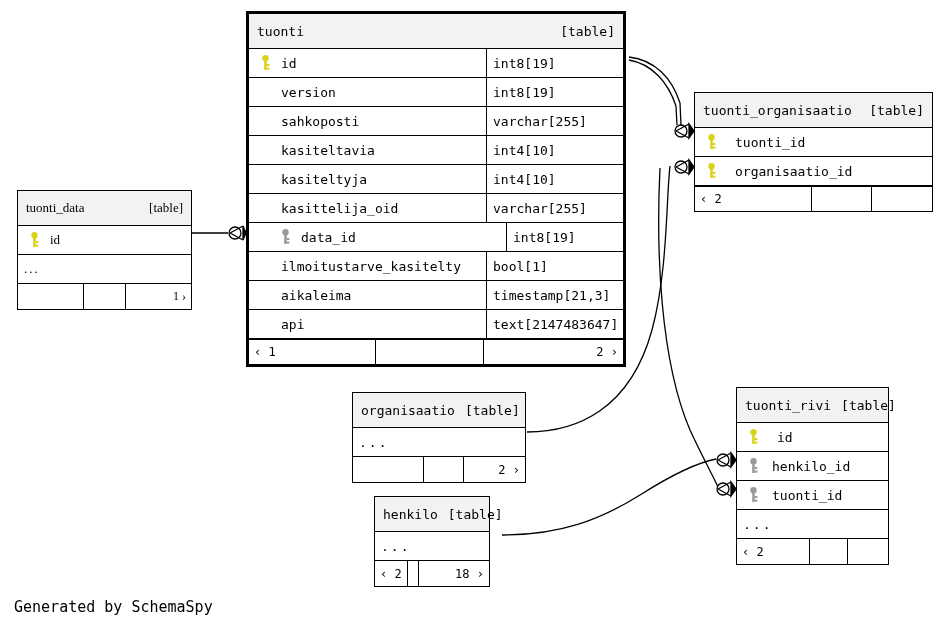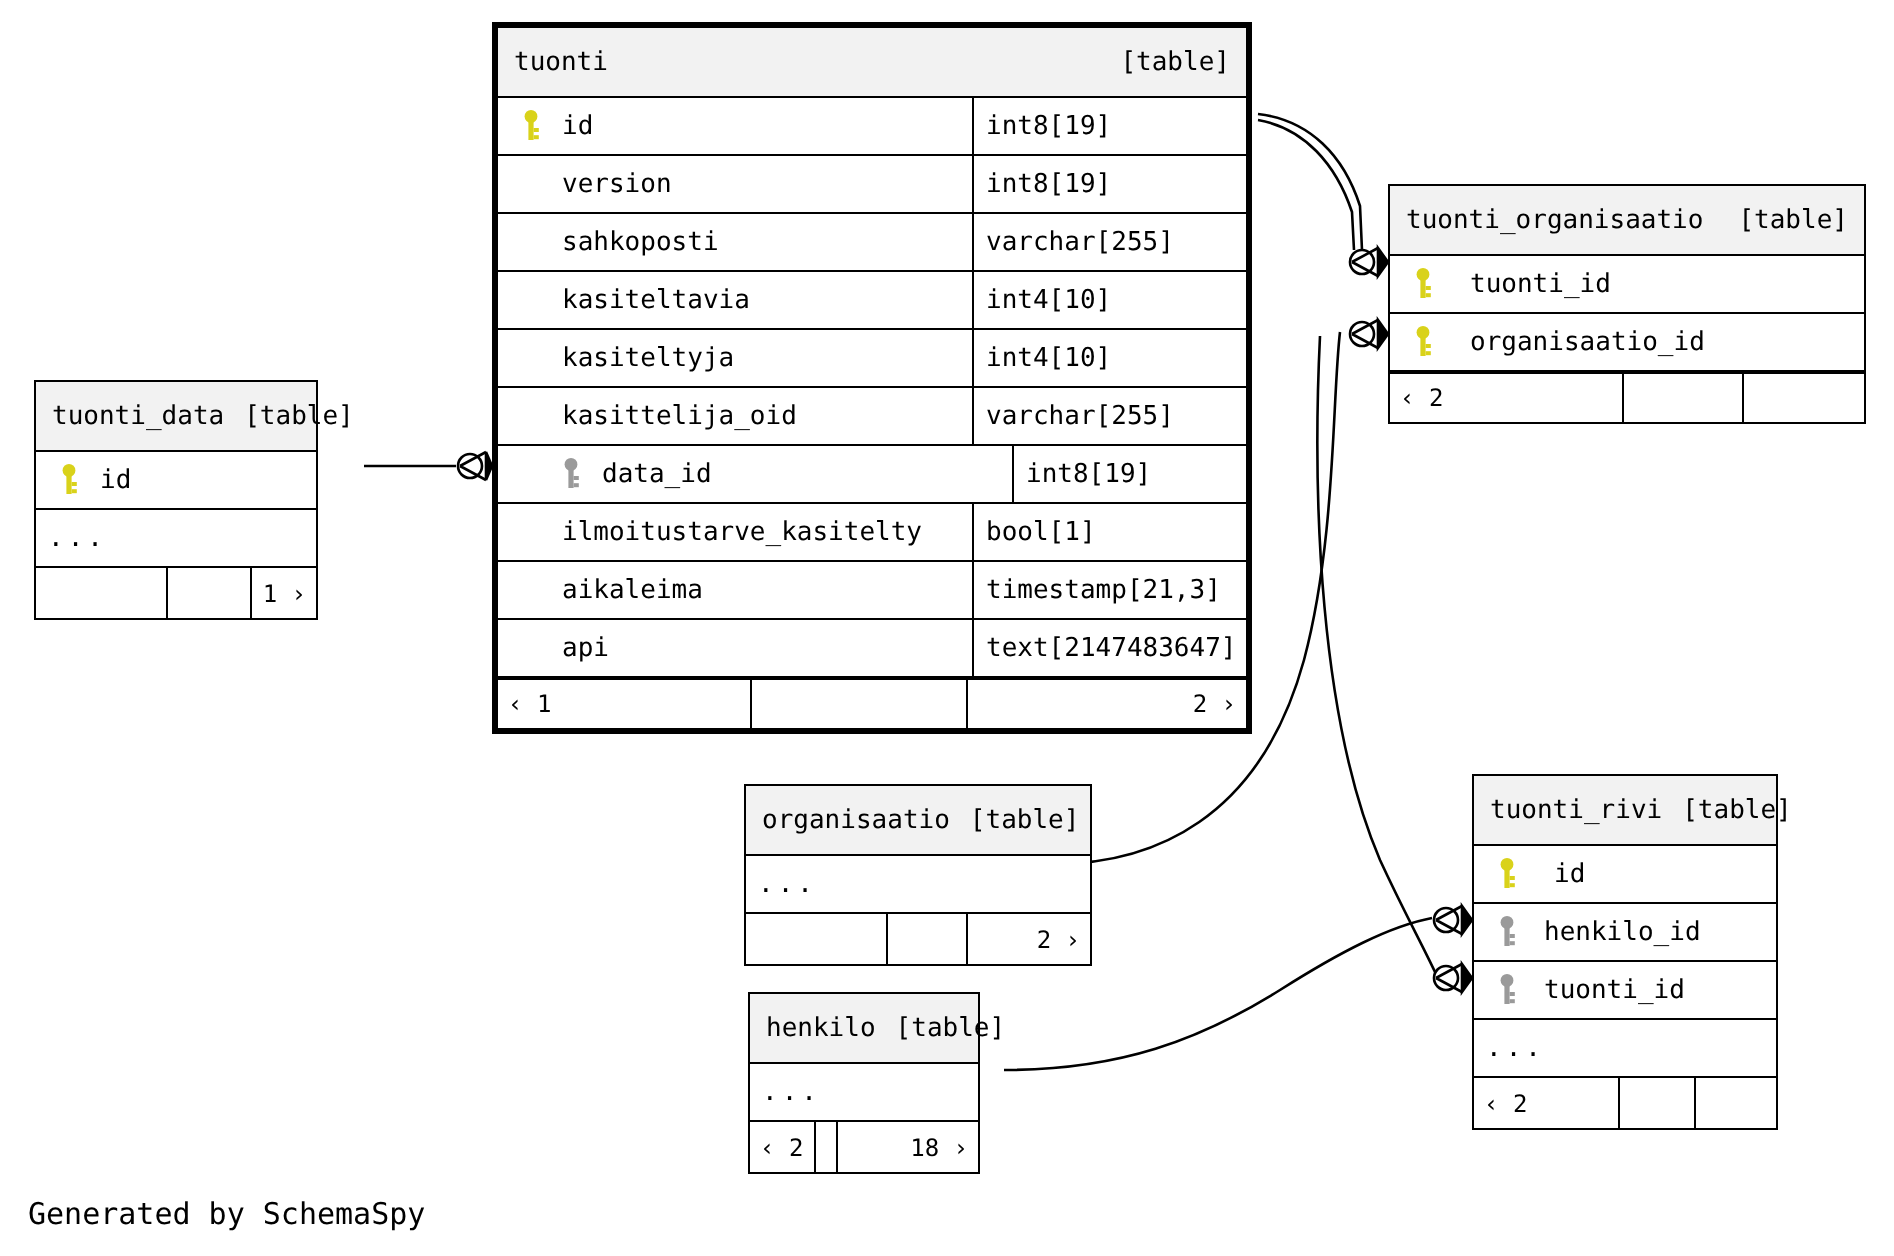--- a/index.html
+++ b/index.html
@@ -273,21 +273,21 @@
     <div class="cell-type" style="flex:1 1 auto;">text[2147483647]</div>
   </div>
 
   <div class="footer-row" style="border-top:1px solid #000;">
     <div class="footer-cell left" style="width:126px;">‹ 1</div>
     <div class="footer-cell" style="width:108px;"></div>
     <div class="footer-cell right" style="flex:1 1 auto;">2 ›</div>
   </div>
 </div>
 
-<div class="table-box" style="left:17px; top:190px; width:142px;">
+<div class="table-box" style="left:17px; top:190px; width:175px;font-family:Liberation Serif, serif;">
   <div class="tbl-header">
     <span class="tname">tuonti_data</span>
     <span class="ttag">[table]</span>
   </div>
   <div class="row">
     <div class="cell-name">
       <span class="keyslot">
         <svg class="keyicon" width="9" height="16" viewBox="0 0 9 16" xmlns="http://www.w3.org/2000/svg">
           <circle cx="4.5" cy="3.2" r="3.2" fill="#d9d21a"></circle>
           <rect x="3.2" y="5" width="2.6" height="10" fill="#d9d21a"></rect>
@@ -337,21 +337,21 @@
       <span class="colname" style="padding-left:14px;">organisaatio_id</span>
     </div>
   </div>
   <div class="footer-row" style="border-top:1px solid #000;">
     <div class="footer-cell left" style="width:116px;">‹ 2</div>
     <div class="footer-cell" style="width:60px;"></div>
     <div class="footer-cell right" style="flex:1 1 auto;"></div>
   </div>
 </div>
 
-<div class="table-box" style="left:352px; top:392px; width:174px;margin-left:20px;">
+<div class="table-box" style="left:352px; top:392px; width:174px;">
   <div class="tbl-header">
     <span class="tname">organisaatio</span>
     <span class="ttag">[table]</span>
   </div>
   <div class="ellipsis-row">...</div>
   <div class="footer-row">
     <div class="footer-cell left" style="width:70px;"></div>
     <div class="footer-cell" style="width:40px;"></div>
     <div class="footer-cell right" style="flex:1 1 auto;">2 ›</div>
   </div>

